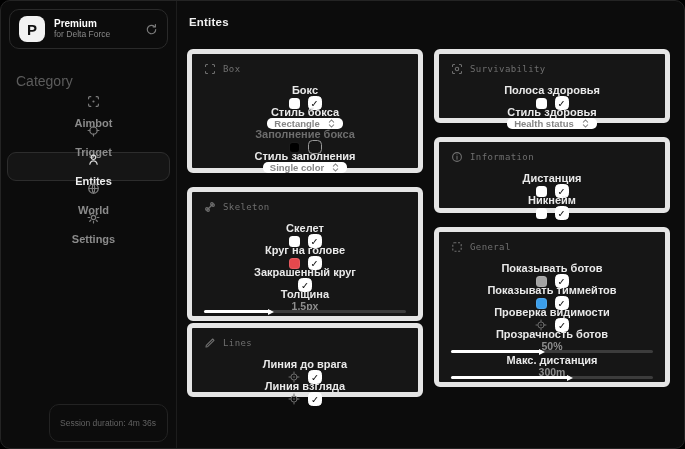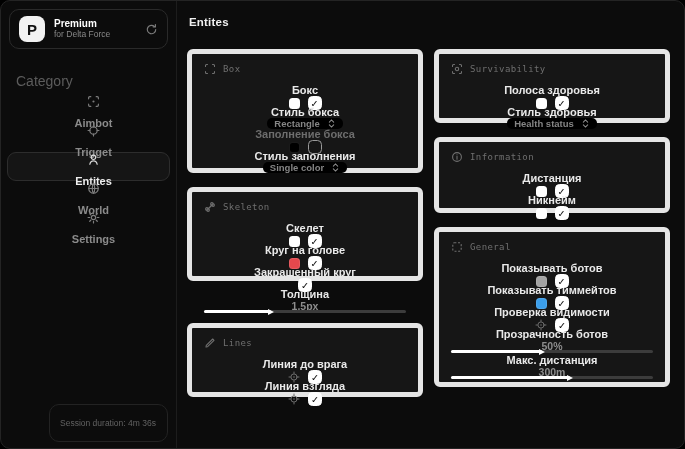--- a/index.html
+++ b/index.html
@@ -56,21 +56,21 @@
   .swatch { width:11px; height:11px; border-radius:3.5px;
             border:1px solid rgba(255,255,255,.10); display:inline-block; cursor:pointer; }
 
   .cb { width:14px; height:14px; border-radius:4.5px; border:1.5px solid #9a9a9a;
         display:inline-flex; align-items:center; justify-content:center;
         color:#111; font-size:9.5px; font-weight:700; cursor:pointer; }
   .cb.on { background:#fff; border-color:#fff; }
   .cb.on::after { content:"✓"; }
 
   .select { height:18px; display:inline-flex; align-items:center; gap:7px;
-            background:#000000; border-radius:5px; padding:0 7px;
+            background:#ffffff; border-radius:5px; padding:0 7px;
             color:#858585; font-size:9.5px; font-weight:600; cursor:pointer; }
   .select svg { color:#8a8a8a; }
 
   .slider { margin-top:6px; height:5px; position:relative; cursor:pointer; }
   .track { position:absolute; left:0; right:0; top:1px; height:3px;
            background:#3c3c3c; border-radius:2px; }
   .fill { position:absolute; left:0; top:1px; height:3px; background:#fff;
           border-radius:2px; }
   .fill::after { content:""; position:absolute; right:-3px; top:50%;
                  transform:translateY(-50%); width:0; height:0;
@@ -182,21 +182,21 @@
       <span class="lbl">Стиль заполнения</span>
       <span class="select">
         <span>Single color</span>
         <svg width="9" height="11" viewBox="0 0 10 12" fill="none" stroke="currentColor" stroke-width="1.2" stroke-linecap="round">
           <path d="M2.6 4.4L5 2l2.4 2.4M2.6 7.6L5 10l2.4-2.4"></path>
         </svg>
       </span>
     </div>
   </section>
 
-  <section class="panel" style="left:186px; top:186px; height:94px;">
+  <section class="panel" style="left:186px; top:186px; height:134px;">
     <div class="panel-hdr">
       <svg width="12" height="12" viewBox="0 0 12 12" fill="none" stroke="currentColor" stroke-width="1.1" stroke-linecap="round">
         <path d="M4 8l4-4" stroke-width="1.3"></path>
         <circle cx="2.9" cy="7.9" r="1.3"></circle>
           <circle cx="4.1" cy="9.1" r="1.3"></circle>
         <circle cx="7.9" cy="2.9" r="1.3"></circle>
           <circle cx="9.1" cy="4.1" r="1.3"></circle>
       </svg>
       <span>Skeleton</span>
     </div>

